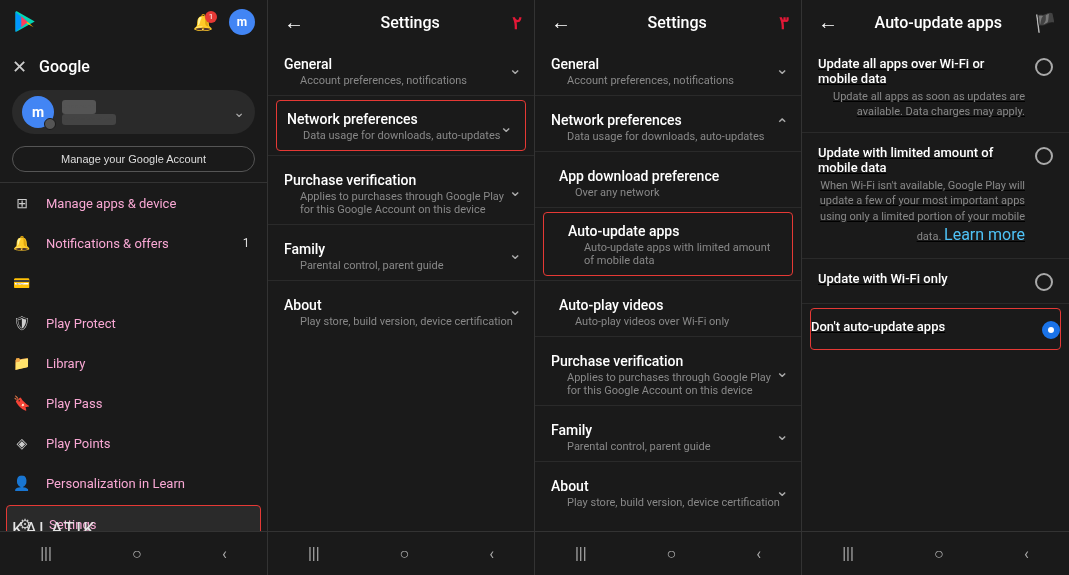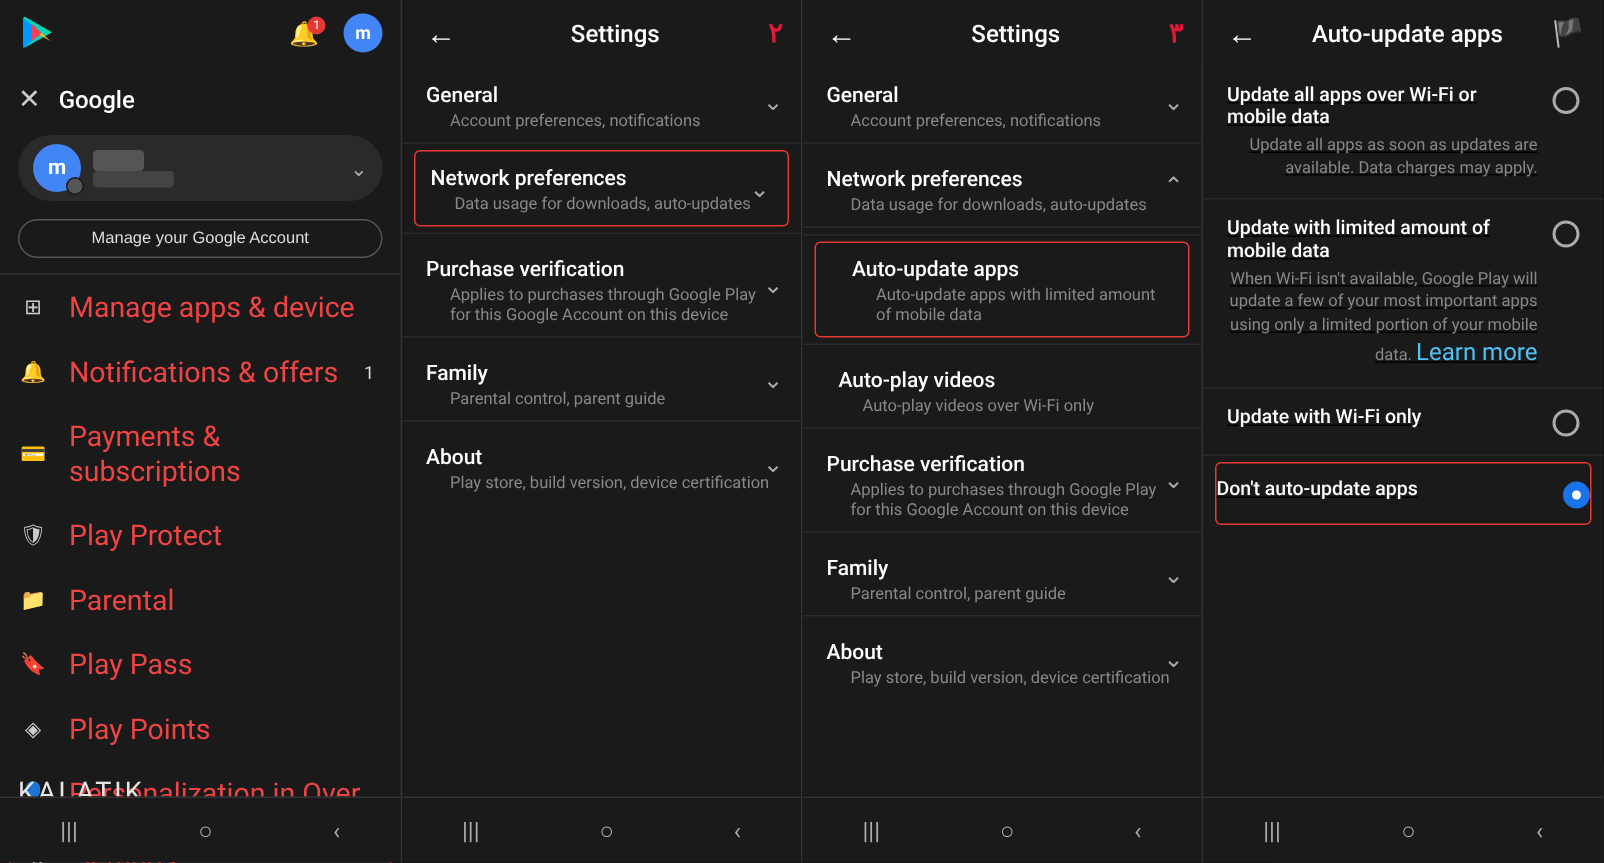--- a/index.html
+++ b/index.html
@@ -157,22 +157,22 @@
       height: 20px;
       color: #ccc;
       margin-right: 14px;
       display: flex;
       align-items: center;
       justify-content: center;
       font-size: 14px;
       flex-shrink: 0;
     }
     .menu-label {
-      color: #ef4444;
-      font-size: 19px;
+      color: #f9a8d4;
+      font-size: 13px;
       flex: 1;
     }
     .menu-badge {
       background: transparent;
       color: #ddd;
       font-size: 12px;
       min-width: 18px;
       text-align: center;
     }
     .kalatik-brand {
@@ -373,46 +373,45 @@
     </div>
 
     <div class="menu-item">
       <div class="menu-icon">🔔</div>
       <span class="menu-label">Notifications &amp; offers</span>
       <span class="menu-badge">1</span>
     </div>
 
     <div class="menu-item">
       <div class="menu-icon">💳</div>
-      <span class="menu-label">Payments &amp; subscriptions</span>
     </div>
 
     <div class="menu-item">
       <div class="menu-icon">🛡</div>
       <span class="menu-label">Play Protect</span>
     </div>
 
     <div class="menu-item">
       <div class="menu-icon">📁</div>
-      <span class="menu-label">Parental</span>
+      <span class="menu-label">Library</span>
     </div>
 
     <div class="menu-item">
       <div class="menu-icon">🔖</div>
       <span class="menu-label">Play Pass</span>
     </div>
 
     <div class="menu-item">
       <div class="menu-icon">◈</div>
       <span class="menu-label">Play Points</span>
     </div>
 
     <div class="menu-item">
       <div class="menu-icon">👤</div>
-      <span class="menu-label">Personalization in Over</span>
+      <span class="menu-label">Personalization in Learn</span>
     </div>
 
     <div class="menu-item active">
       <div class="menu-icon">⚙</div>
       <span class="menu-label">Settings</span>
     </div>
 
     <div class="menu-item">
       <div class="menu-icon">❓</div>
       <span class="menu-label">Help &amp; feedback</span>
@@ -495,20 +494,24 @@
     </div>
     <div class="section-divider"></div>
 
     <div class="settings-section">
       <div class="section-title">Network preferences</div>
       <div class="section-subtitle">Data usage for downloads, auto-updates</div>
       <span class="section-chevron">⌃</span>
     </div>
     <div class="section-divider"></div>
 
+    <div class="settings-section" style="padding-left:24px;">
+      <div class="section-title">App download preference</div>
+      <div class="section-subtitle">Over any network</div>
+    </div>
     <div class="section-divider"></div>
 
     <div class="settings-section highlighted" style="padding-left:24px;">
       <div class="section-title">Auto-update apps</div>
       <div class="section-subtitle">Auto-update apps with limited amount of mobile data</div>
     </div>
     <div class="section-divider"></div>
 
     <div class="settings-section" style="padding-left:24px;">
       <div class="section-title">Auto-play videos</div>

